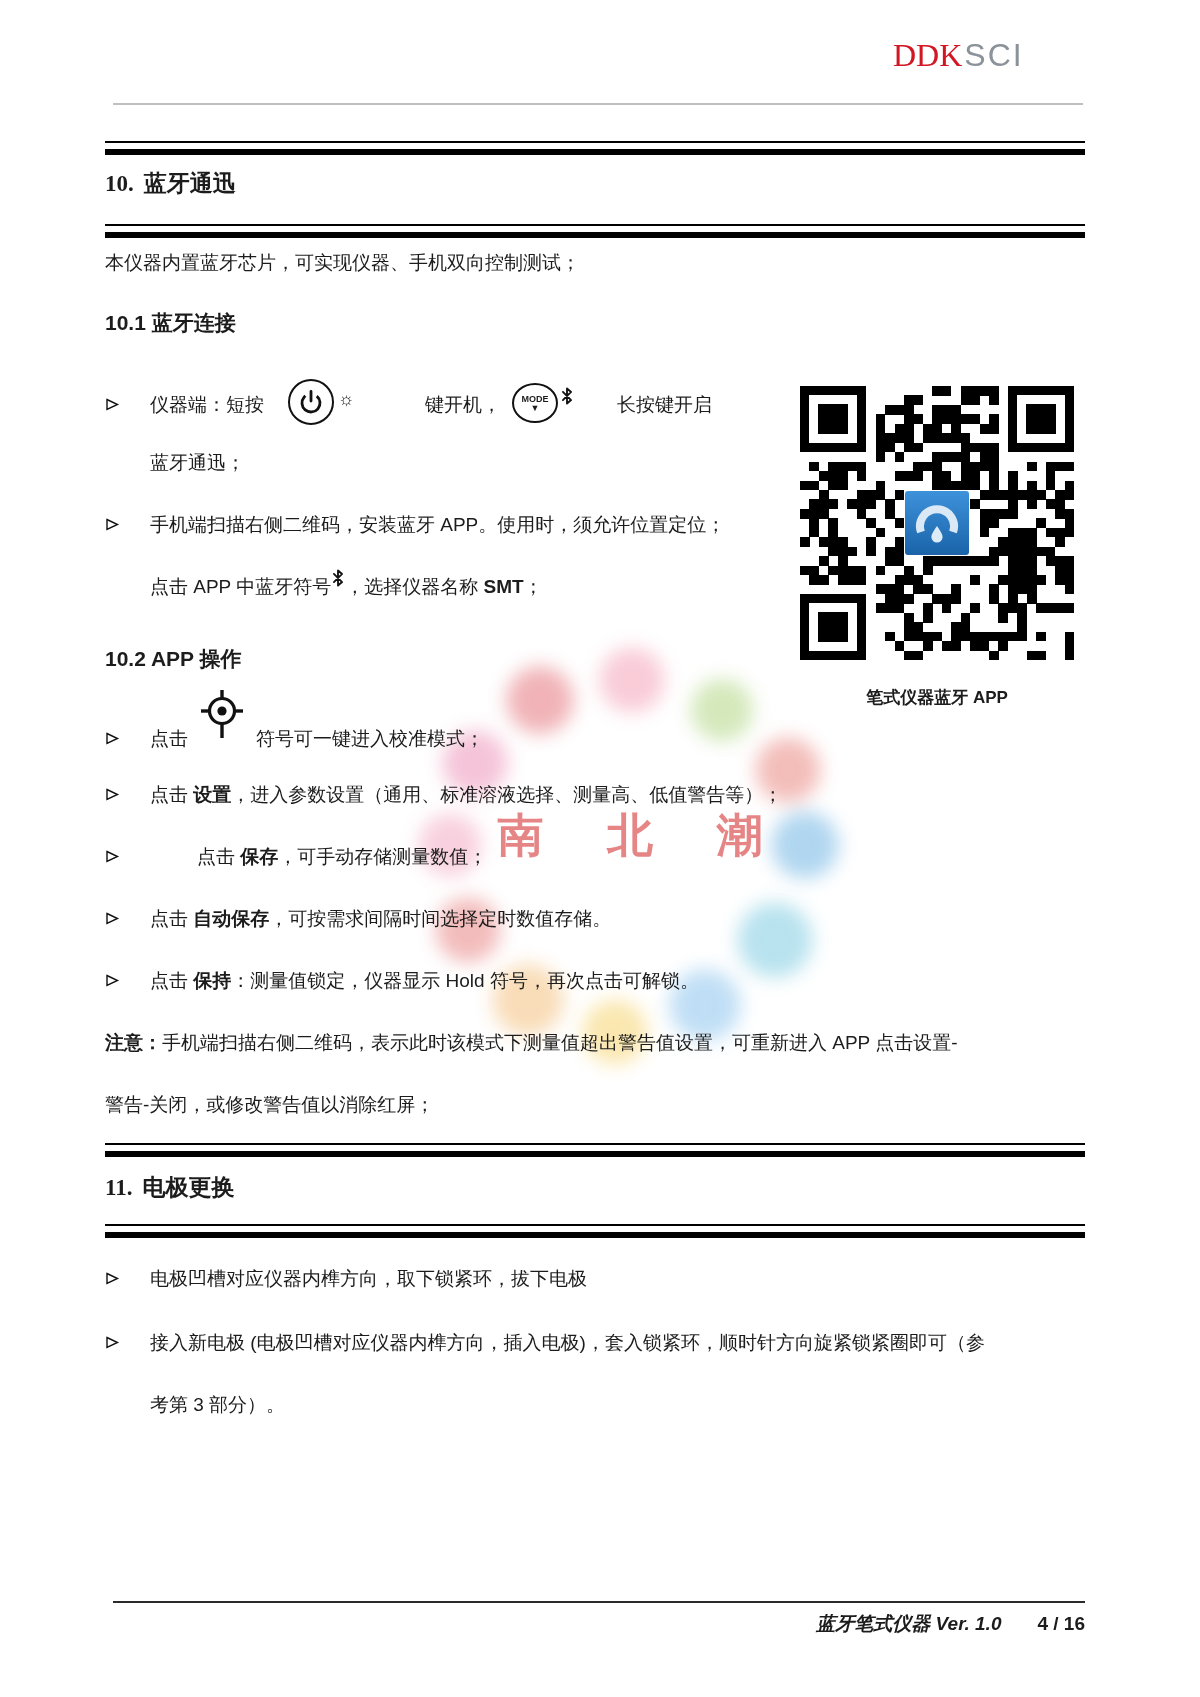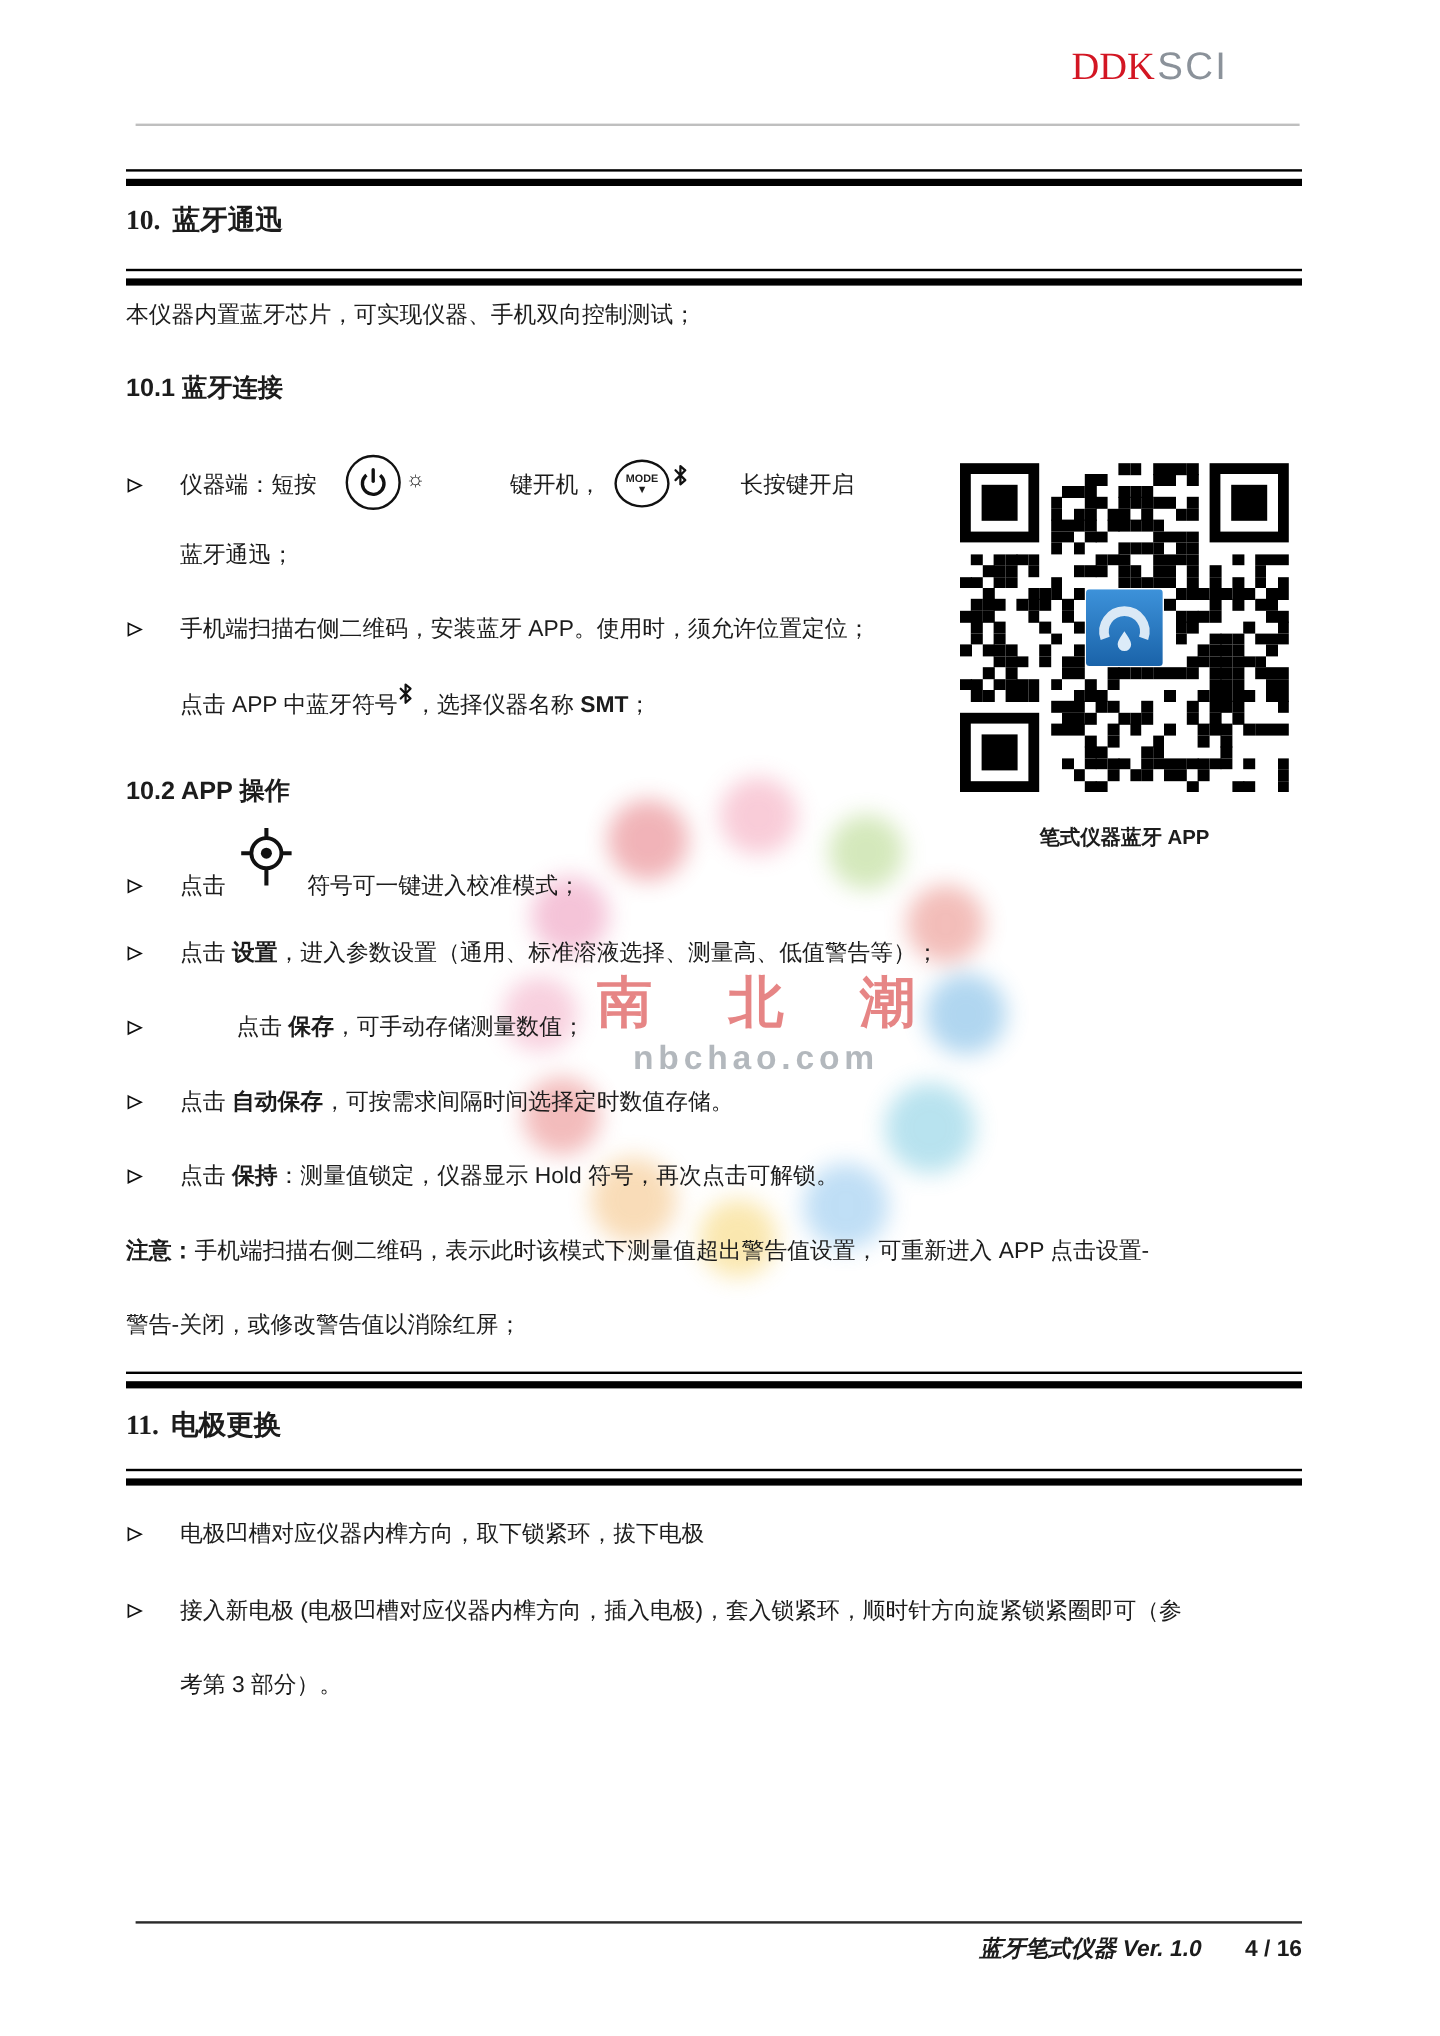--- a/index.html
+++ b/index.html
@@ -67,21 +67,20 @@
   .footer .pg{margin-left:36px;font-style:normal;}
 </style>
 </head>
 <body>
 
 <div class="page">
 
   <div class="wm">
     <div class="wm-splash"></div>
     <div class="wm-name">南 北 潮</div>
-    <div class="wm-domain">nbchao.com</div>
   </div>
 
   <div class="logo">
     <span class="ddk">DDK</span>
     <span class="sci">SCI</span>
   </div>
   <div class="gray-rule" style="left:113px;top:103px;width:970px;height:2px;"></div>
 
   <div class="rule" style="left:105px;top:141px;width:980px;height:2px;"></div>
   <div class="rule" style="left:105px;top:149px;width:980px;height:6px;"></div>

